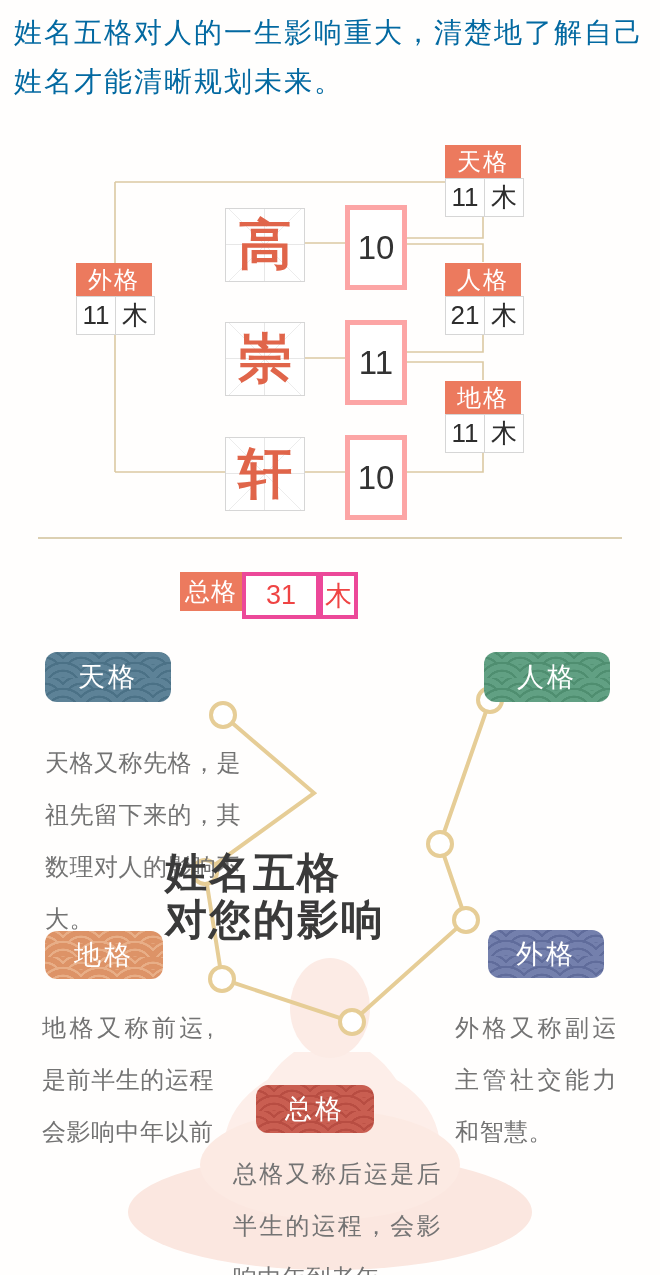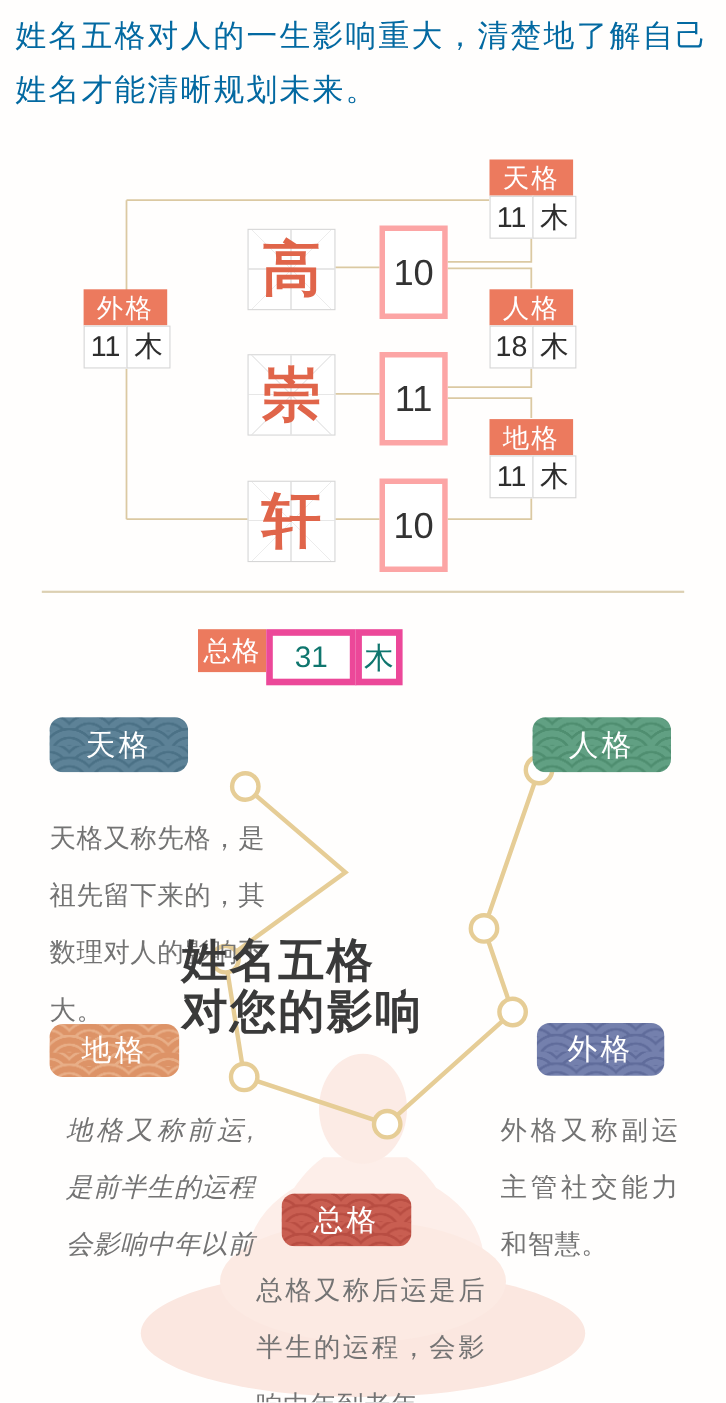--- a/index.html
+++ b/index.html
@@ -51,21 +51,21 @@
   }
 
   .divider { left:38px; top:537px; width:584px; height:2px; background:#dcd0b2; z-index:1; }
 
   .zong-row { left:180px; top:572px; display:flex; z-index:1; }
   .zong-label {
     width:62px; height:39px; background:#ec7a5e; color:#fff; font-size:25px; letter-spacing:1px;
     display:flex; align-items:center; justify-content:center;
   }
   .zong-cell {
-    height:39px; border:6px solid #ec4899; background:#fff; color:#0f766e; font-size:27px;
+    height:39px; border:4px solid #ec4899; background:#fff; color:#ef4444; font-size:27px;
     display:flex; align-items:center; justify-content:center;
   }
   .zong-value { width:70px; }
   .zong-elem  { width:31px; margin-left:-1px; }
 
   
   .badge {
     height:50px; border-radius:12px; color:#fff; z-index:1;
     font-size:27px; letter-spacing:3px;
     display:flex; align-items:center; justify-content:center;
@@ -137,21 +137,21 @@
     <div class="grid-label">天格</div>
     <div class="grid-val">
       <div class="cell">11</div>
       <div class="cell">木</div>
     </div>
   </div>
 
   <div class="abs grid-group" style="left:445px; top:263px;">
     <div class="grid-label">人格</div>
     <div class="grid-val">
-      <div class="cell">18</div>
+      <div class="cell">21</div>
       <div class="cell">木</div>
     </div>
   </div>
 
   <div class="abs grid-group" style="left:445px; top:381px;">
     <div class="grid-label">地格</div>
     <div class="grid-val">
       <div class="cell">11</div>
       <div class="cell">木</div>
     </div>
@@ -181,21 +181,21 @@
     <div class="zong-cell zong-elem">木</div>
   </div>
 
   <div class="abs badge b-tian" style="left:45px;  top:652px; width:126px;">天格</div>
   <div class="abs badge b-ren" style="left:484px; top:652px; width:126px;">人格</div>
   <div class="abs badge b-di" style="left:45px;  top:931px; width:118px; height:48px;">地格</div>
   <div class="abs badge b-wai" style="left:488px; top:930px; width:116px; height:48px;">外格</div>
   <div class="abs badge b-zong" style="left:256px; top:1085px; width:118px; height:48px;">总格</div>
 
   <div class="abs para" style="left:45px;  top:737px;  width:196px;">天格又称先格，是祖先留下来的，其数理对人的影响不大。</div>
-  <div class="abs para" style="left:60px;  top:1002px; width:172px;font-style:italic;">地格又称前运,是前半生的运程会影响中年以前</div>
+  <div class="abs para" style="left:42px;  top:1002px; width:172px;">地格又称前运,是前半生的运程会影响中年以前</div>
   <div class="abs para" style="left:233px; top:1148px; width:208px;">总格又称后运是后半生的运程，会影响中年到老年。</div>
   <div class="abs para" style="left:455px; top:1002px; width:162px;">外格又称副运主管社交能力和智慧。</div>
 
   <div class="abs big-title">
     <div>姓名五格</div>
     <div>对您的影响</div>
   </div>
 
 </div>
 

